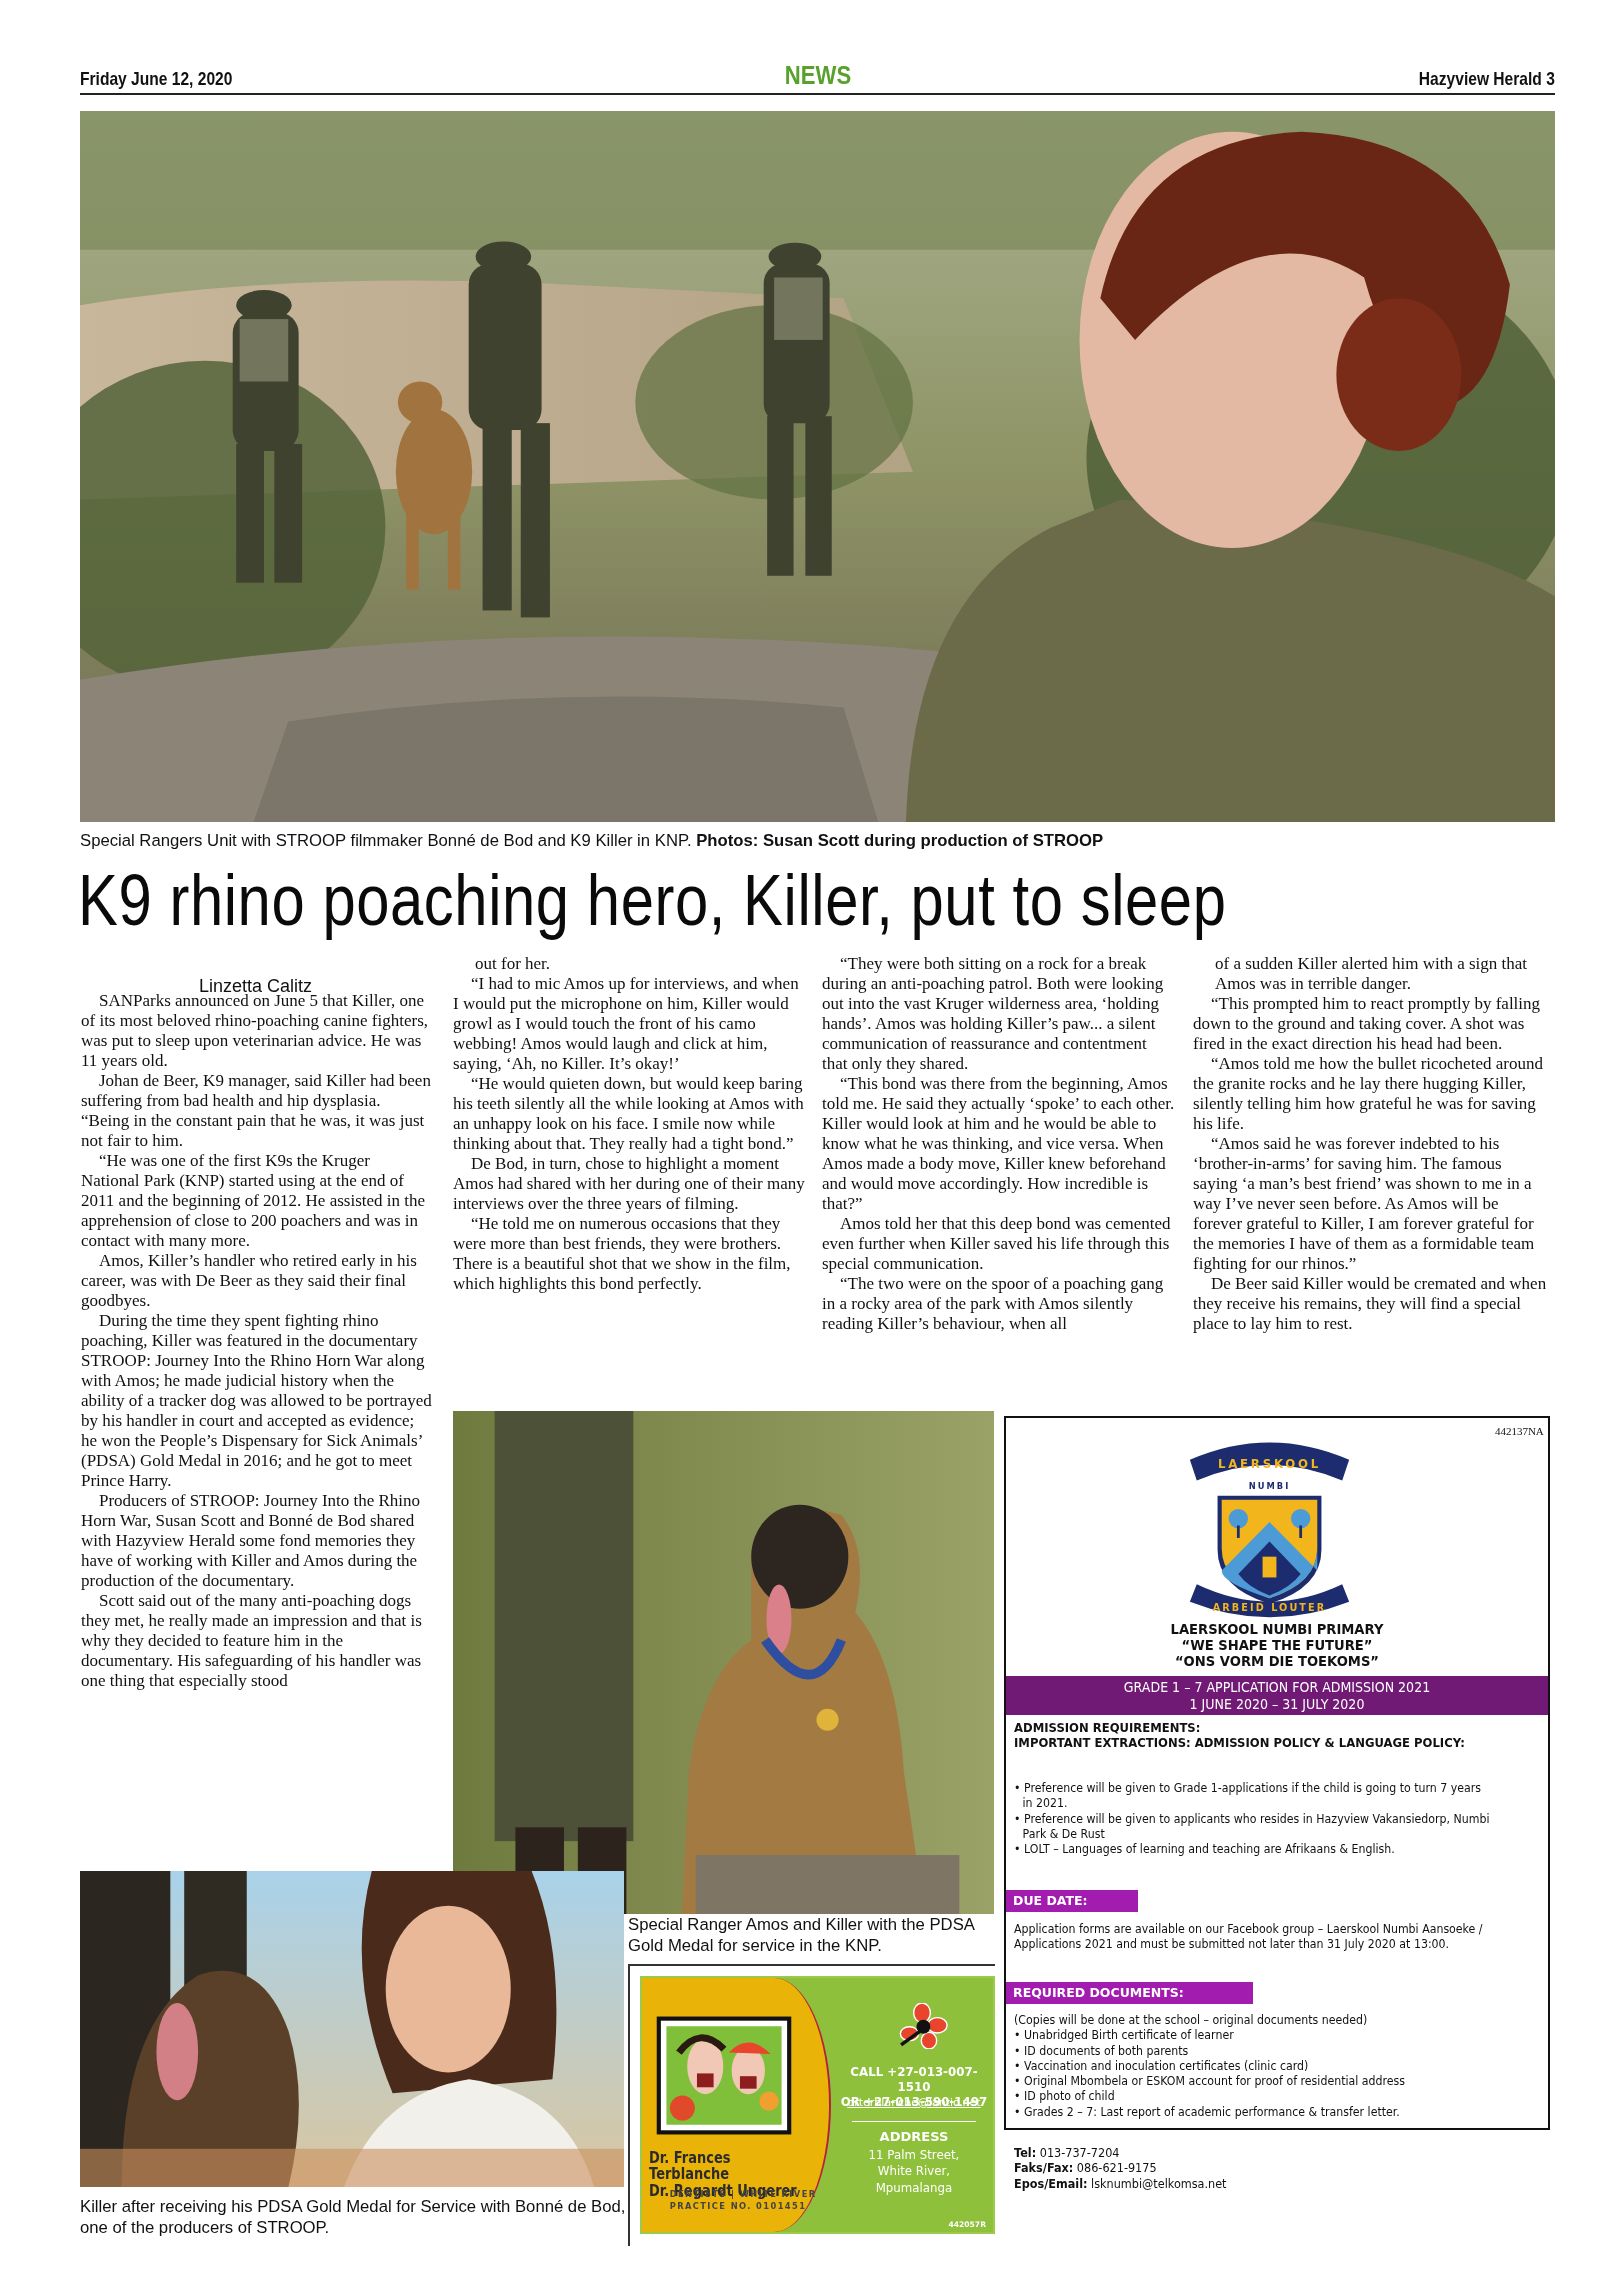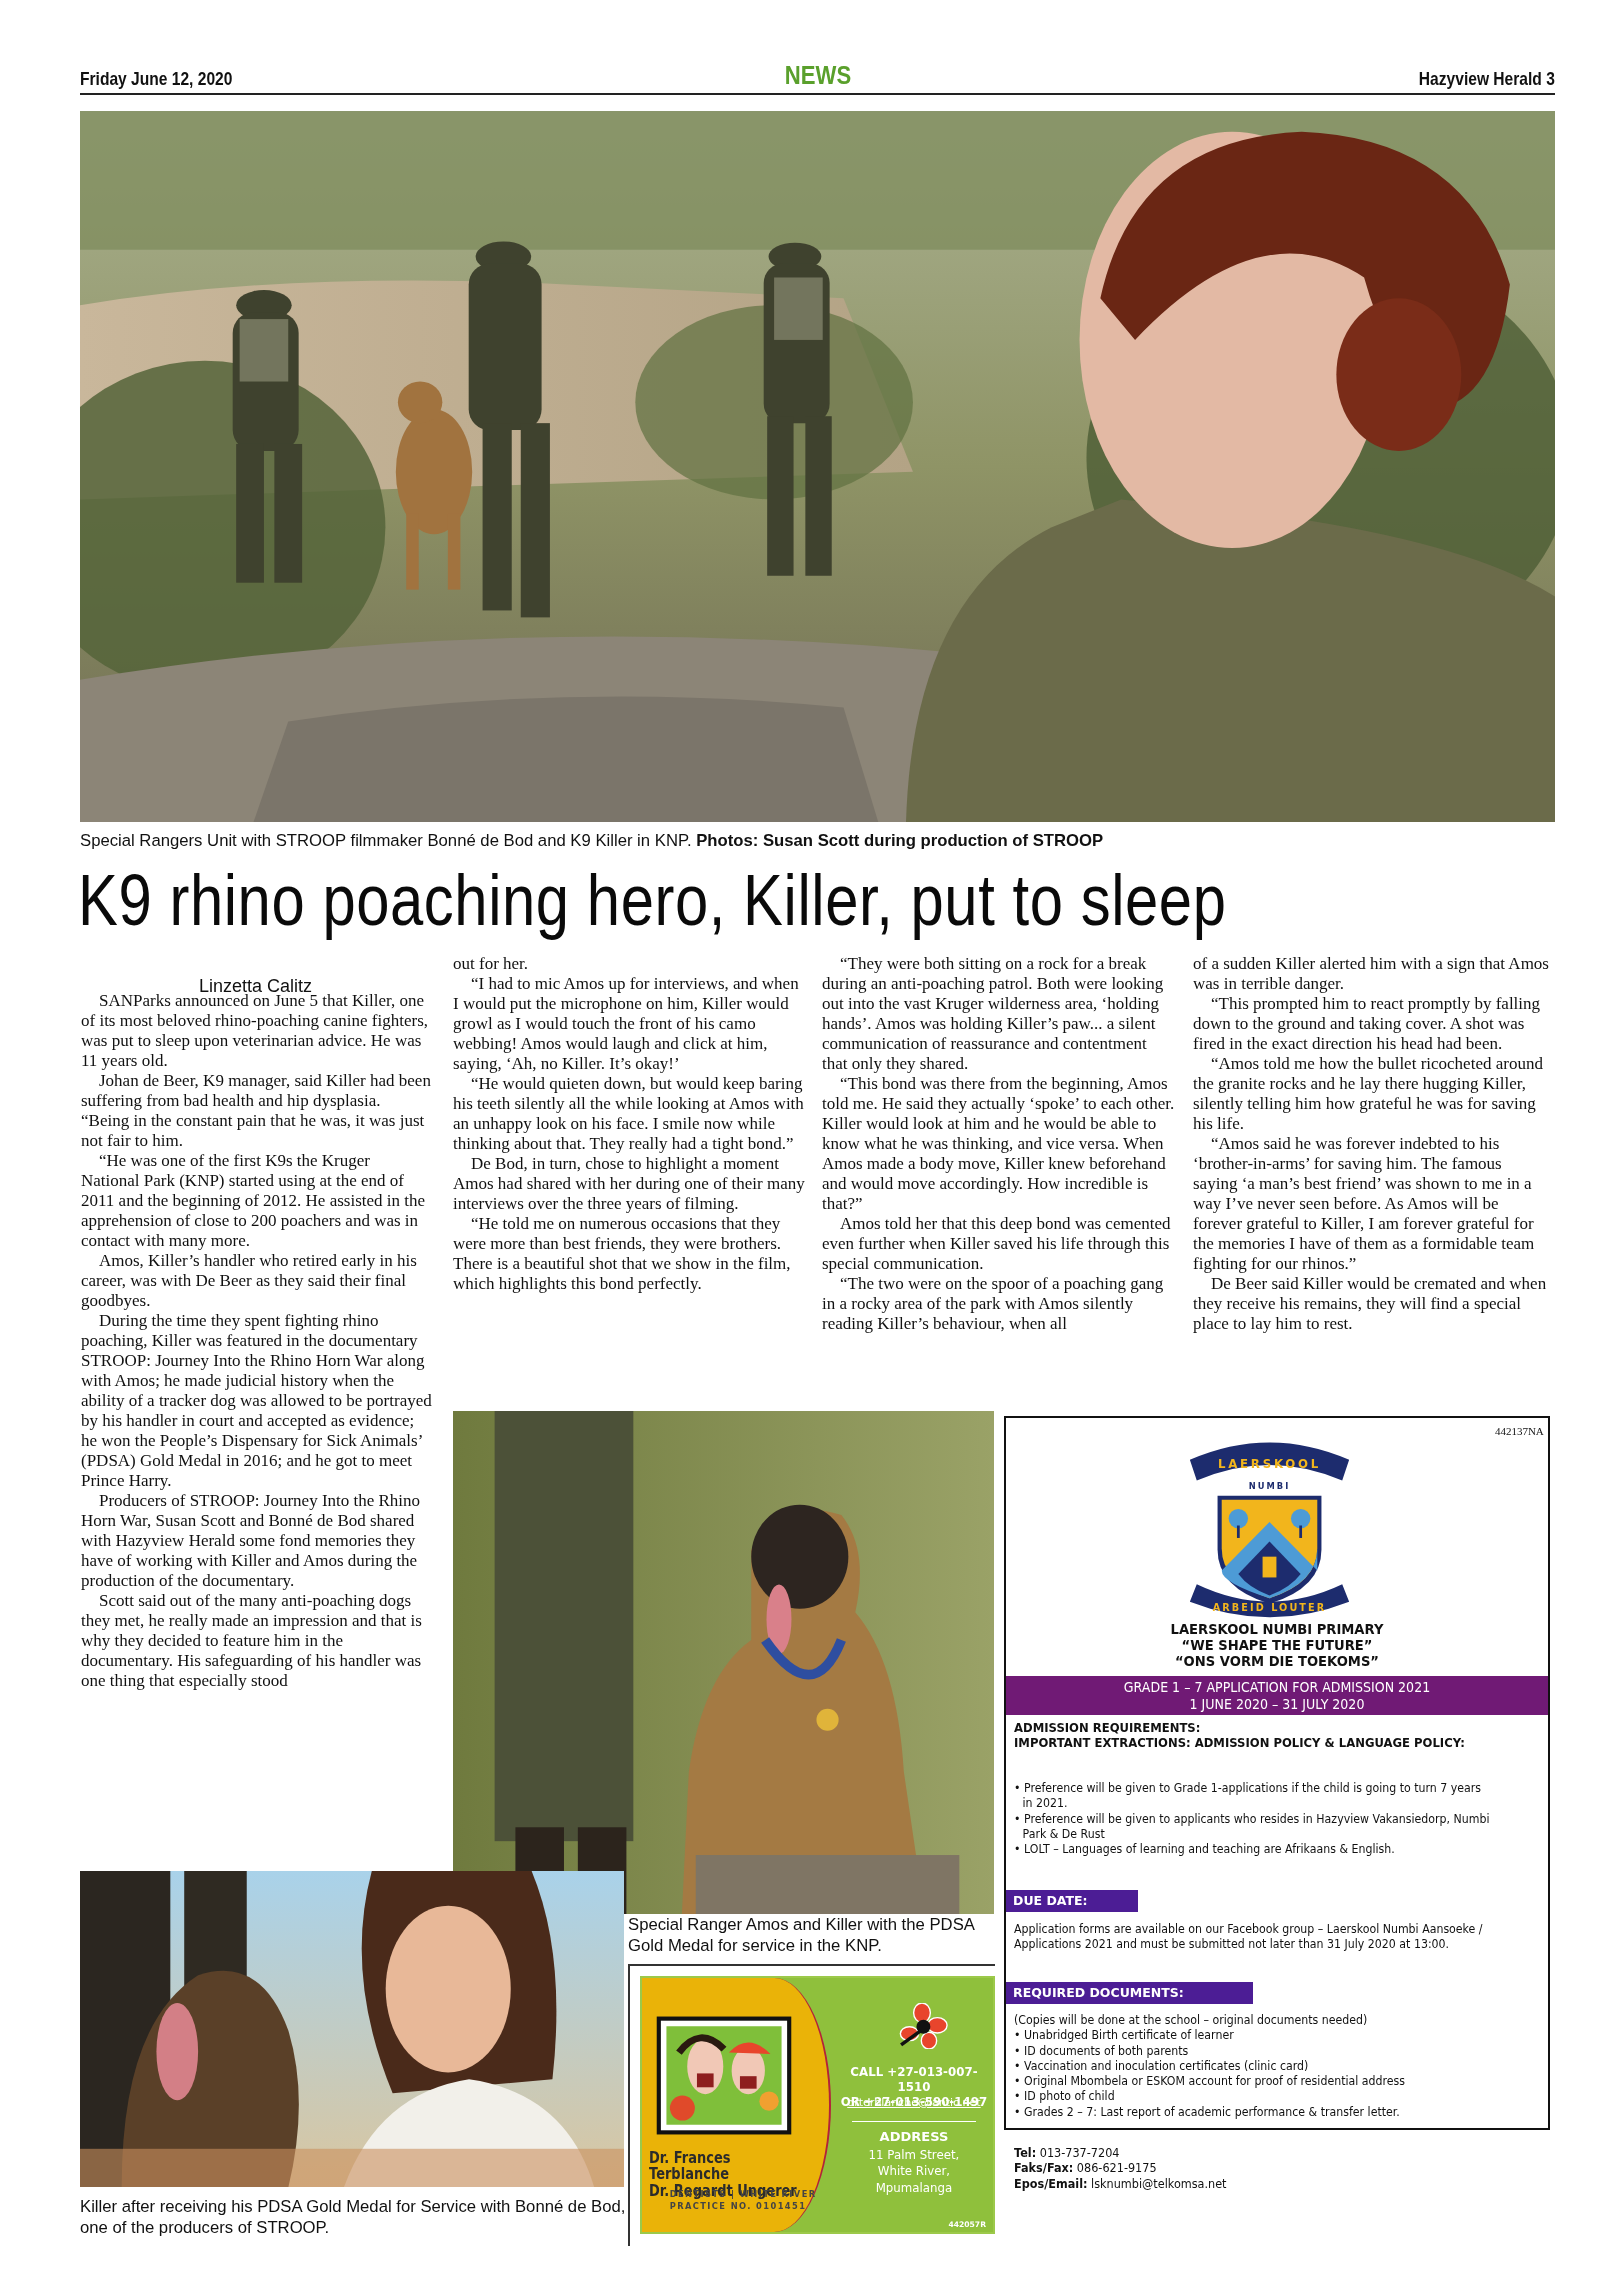--- a/index.html
+++ b/index.html
@@ -12,32 +12,32 @@
   .hdr-right{position:absolute;right:0;bottom:2.8px;font:bold 19px "Liberation Sans",sans-serif;transform:scaleX(0.82);transform-origin:right bottom;}
   
   .photo{overflow:hidden;}
   .photo svg{display:block;width:100%;height:100%;}
   .caption{font-family:"Liberation Sans",sans-serif;font-size:16.7px;line-height:21px;color:#111;}
   .caption b{font-weight:bold;}
   .headline{left:78px;top:859px;font:72px "Liberation Sans",sans-serif;letter-spacing:0.7px;white-space:nowrap;transform:scaleX(0.83);transform-origin:left top;color:#0a0a0a;}
   .byline{font:18px "Liberation Sans",sans-serif;text-align:center;margin-top:24px;}
   .col{font-size:17px;line-height:20px;text-align:left;}
   .col p{margin:0;text-indent:18px;}
-  .col p.noind{text-indent:0;}
+  .col p.noind{text-indent:0;margin-left:22px;}
   
   .school{left:1004px;top:1416px;width:546px;height:714px;border:2.8px solid #111;box-sizing:border-box;font-family:"DejaVu Sans",sans-serif;}
   .ref{position:absolute;right:4.2px;top:7px;font:11px "Liberation Serif",serif;}
   .crest{position:absolute;left:170px;top:14px;width:187px;height:187px;}
   .school-name{position:absolute;left:0;right:0;top:203px;text-align:center;font:bold 14.6px "DejaVu Sans",sans-serif;line-height:16px;transform:scaleX(0.9);}
   .navy-band{position:absolute;left:0;right:0;top:258px;height:39px;background:#701a75;color:#fff;text-align:center;font:14px "DejaVu Sans",sans-serif;line-height:16.7px;padding-top:2.8px;box-sizing:border-box;transform-origin:center;}
   .navy-band span{display:block;transform:scaleX(0.9);}
   .req{position:absolute;left:8.3px;right:8.3px;top:303px;font:bold 12.5px "DejaVu Sans",sans-serif;line-height:14.6px;transform:scaleX(0.93);transform-origin:left top;width:569px;}
   .bullets{position:absolute;left:8.3px;top:362px;font:12.5px "DejaVu Sans",sans-serif;line-height:15.3px;width:541px;transform:scaleX(0.88);transform-origin:left top;}
   .bullets div{padding-left:9.7px;text-indent:-9.7px;}
-  .tag{position:absolute;left:0;height:22px;background:#4c1d95;color:#fff;font:bold 12.5px "DejaVu Sans",sans-serif;line-height:22px;padding-left:7px;box-sizing:border-box;}
+  .tag{position:absolute;left:0;height:22px;background:#a21caf;color:#fff;font:bold 12.5px "DejaVu Sans",sans-serif;line-height:22px;padding-left:7px;box-sizing:border-box;}
   .para{position:absolute;left:8.3px;font:12.5px "DejaVu Sans",sans-serif;line-height:15.3px;width:569px;transform:scaleX(0.88);transform-origin:left top;}
   .contact{position:absolute;left:8.3px;top:727px;font:12.5px "DejaVu Sans",sans-serif;line-height:15.3px;transform:scaleX(0.9);transform-origin:left top;}
   .contact b{font-weight:bold;}
   
   .dent-wrap{left:628px;top:1964px;width:367px;height:282px;border-left:2.1px solid #333;border-top:2.1px solid #333;box-sizing:border-box;}
   .dent{position:absolute;left:9.7px;top:9.7px;right:0;bottom:12.5px;background:#8fc03c;border:2.1px solid #9cc94a;overflow:hidden;}
   .dent-white{position:absolute;left:0;top:0;width:187px;bottom:0;background:#eab308;border-right:2.8px solid #b3223a;border-radius:0 60% 60% 0 / 0 100% 100% 0;}
   .dent-art{position:absolute;left:9.7px;top:33px;width:146px;height:129px;}
   .dent-name{position:absolute;left:7px;top:172px;width:180px;font:bold 15.3px "DejaVu Sans",sans-serif;line-height:16.7px;color:#2b2b2b;transform:scaleX(0.85);transform-origin:left top;}
   .dent-sub{position:absolute;left:28px;top:210px;width:153px;font:bold 8.3px "DejaVu Sans",sans-serif;letter-spacing:1.4px;line-height:12.5px;color:#444;}

